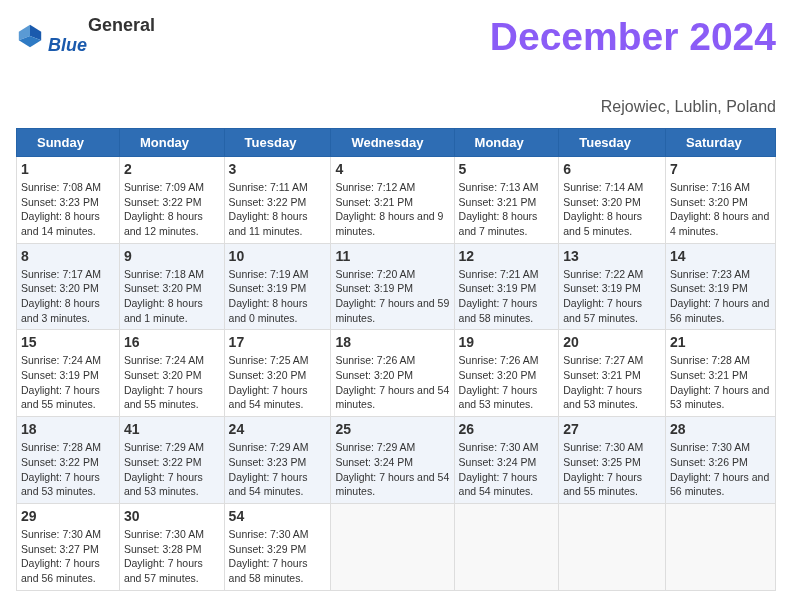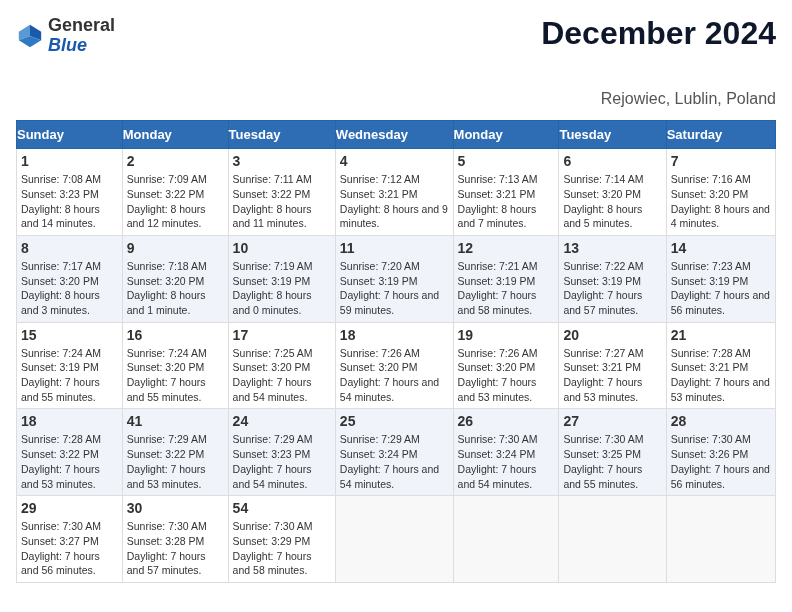--- a/index.html
+++ b/index.html
@@ -19,49 +19,49 @@
     .logo {
       display: flex;
       align-items: center;
       gap: 4px;
     }
     .logo-text {
       font-size: 18px;
       font-weight: bold;
       line-height: 1.1;
     }
-    .logo-text .general { color: #333; }
+    .logo-text .general { color: #333; margin-left: 40px; }
     .logo-text .blue { color: #1a5aad; font-style: italic; }
     .logo-icon {
       width: 28px;
       height: 28px;
     }
     .title-section {
       text-align: right;
     }
     .month-title {
-      font-size: 32px;
-      font-weight: bold;
-      color: #0f172a;
+      font-size: 39px;
+      font-weight: bold;
+      color: #8b5cf6;
       line-height: 1.1;
     }
     .location {
       font-size: 16px;
       color: #555;
       margin-top: 39px;
     }
     table {
       width: 100%;
       border-collapse: collapse;
       font-size: 11px;
     }
     thead th {
       background-color: #2e6db4;
       color: white;
-      padding: 6px 0;
+      padding: 6px 20px;
       text-align: left;
       font-size: 13px;
       font-weight: bold;
       border: 1px solid #2563a8;
     }
     tbody tr {
       border-bottom: 1px solid #ccc;
     }
     tbody tr:nth-child(odd) {
       background-color: #ffffff;

